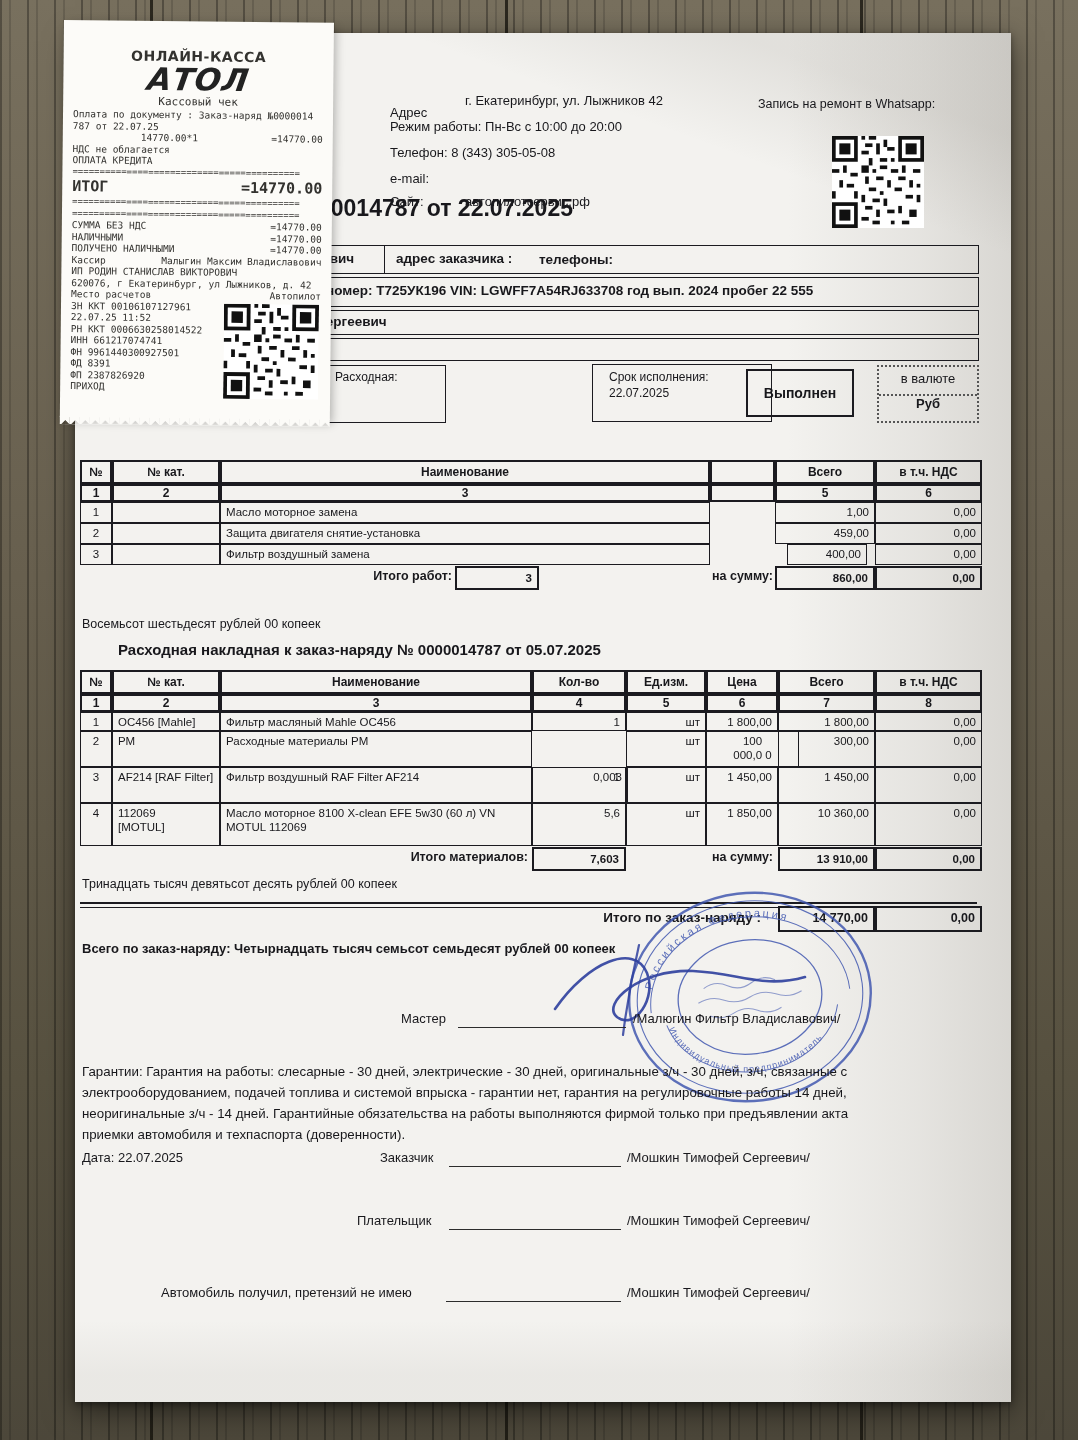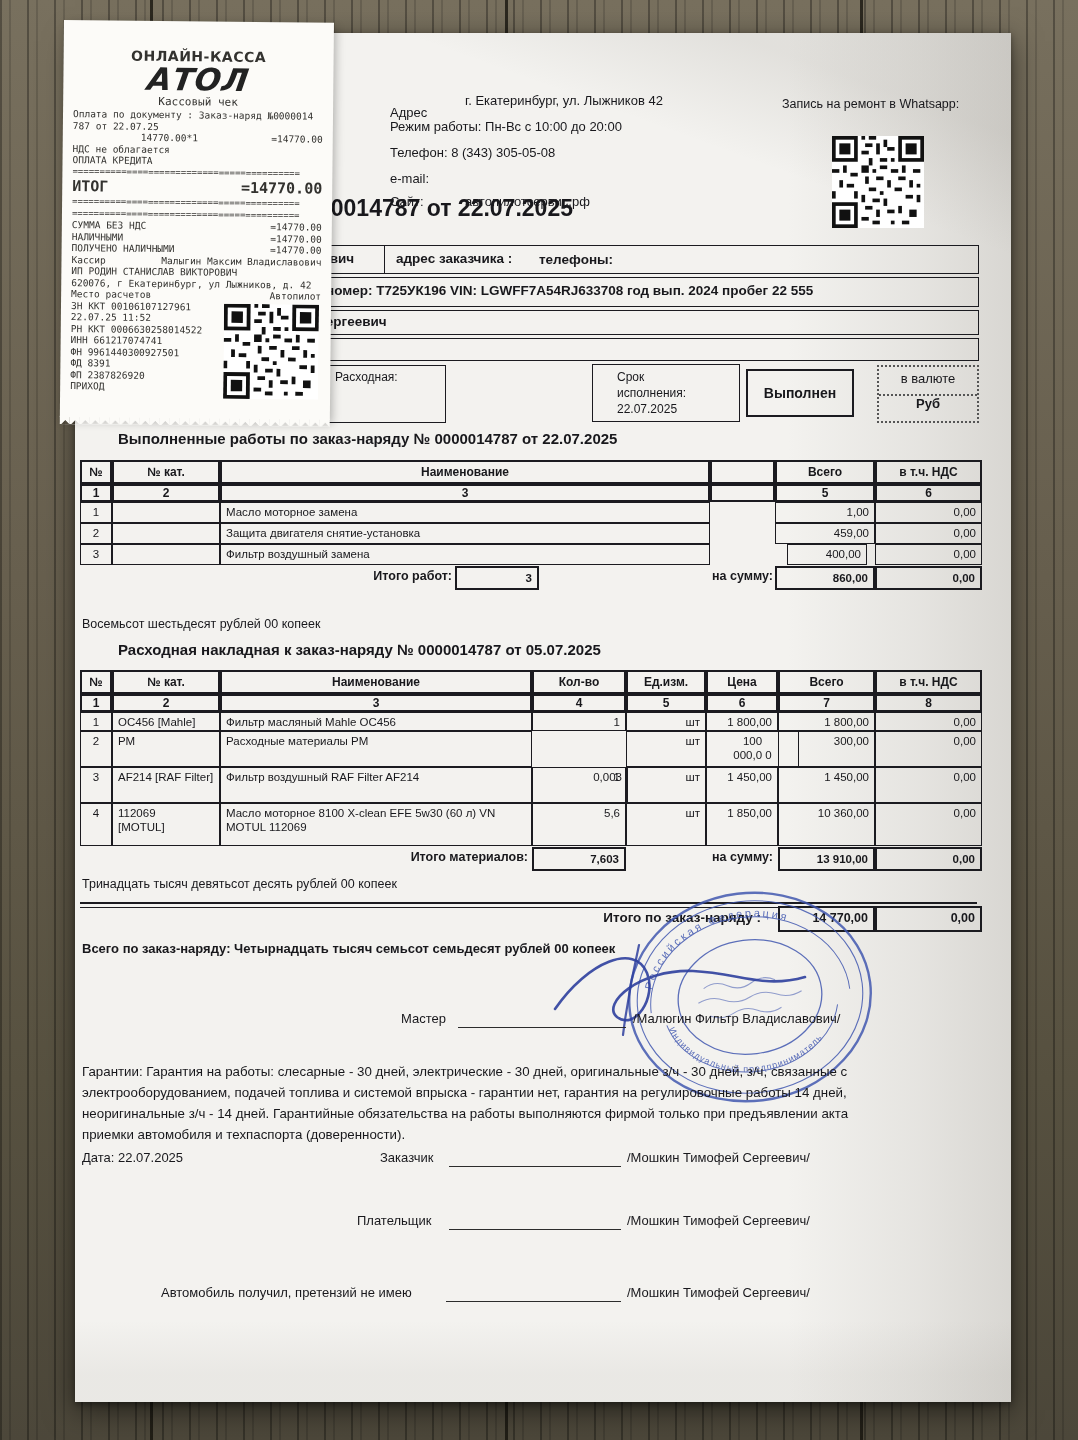--- a/index.html
+++ b/index.html
@@ -116,21 +116,21 @@
   <div class="paper">
     <div class="a shade"></div>
 
     <span class="lbl" style="left:315px;top:72px">Адрес</span>
     <span class="lbl" style="left:390px;top:60px">г. Екатеринбург, ул. Лыжников 42</span>
     <span class="lbl" style="left:315px;top:86px">Режим работы: Пн-Вс с 10:00 до 20:00</span>
     <span class="lbl" style="left:315px;top:112px">Телефон: 8 (343) 305-05-08</span>
     <span class="lbl" style="left:315px;top:138px">e-mail:</span>
     <span class="lbl" style="left:315px;top:161px">Сайт:</span>
     <span class="lbl" style="left:390px;top:161px">автопилотсервис.рф</span>
-    <span class="lbl" style="left:707px;top:64px;font-size:12.5px">Запись на ремонт в Whatsapp:</span>
+    <span class="lbl" style="left:683px;top:64px;font-size:12.5px">Запись на ремонт в Whatsapp:</span>
     <svg class="qr" style="left:757px;top:103px" width="92" height="92" viewBox="0 0 25 25">
         <use href="#qrsym"></use>
       </svg>
 
     <span class="lbl b" style="left:243px;top:162px;font-size:23px">00014787 от 22.07.2025</span>
 
     <div class="rowbox" style="left:20px;top:212px;width:884px;height:29px">
       <span class="lbl b" style="left:213px;top:5px;font-size:13.5px">геевич</span>
       <div class="a" style="left:288px;top:0;width:0;height:27px;border-left:1.6px solid #1b1b20"></div>
       <span class="lbl b" style="left:300px;top:5px;font-size:13.5px">адрес заказчика :</span>
@@ -140,34 +140,33 @@
       <span class="lbl b" style="left:215px;top:5px;font-size:13.5px">с. номер:  Т725УК196   VIN: LGWFF7A54RJ633708 год вып. 2024 пробег 22 555</span>
     </div>
     <div class="rowbox" style="left:20px;top:277px;width:884px;height:25px">
       <span class="lbl b" style="left:220px;top:3px;font-size:13.5px">Сергеевич</span>
     </div>
     <div class="rowbox" style="left:20px;top:305px;width:884px;height:23px"></div>
 
     <div class="rowbox" style="left:253px;top:332px;width:118px;height:58px;padding:4px 6px;font-size:12px">
       <span>Расходная:</span>
     </div>
-    <div class="rowbox" style="left:517px;top:331px;width:148px;height:58px;padding:4px 24px;font-size:12px;line-height:1.35">
+    <div class="rowbox" style="left:517px;top:331px;width:180px;height:58px;padding:4px 16px;font-size:12px;line-height:1.35">
       <div>Срок исполнения:</div>
       <div>22.07.2025</div>
     </div>
     <div class="rowbox" style="left:671px;top:336px;width:108px;height:48px;display:flex;align-items:center;justify-content:center;font-weight:bold;font-size:14px;border-width:2px">
       <span>Выполнен</span>
     </div>
     <div class="a" style="left:802px;top:332px;width:102px;height:58px;border:2px dotted #555;font-size:13px">
       <div class="c" style="padding-top:4px">в валюте</div>
       <div class="a" style="left:0;right:0;top:27px;border-top:2px dotted #555"></div>
       <div class="c b" style="padding-top:10px">Руб</div>
     </div>
 
-    <span class="lbl b" style="left:43px;top:397px;font-size:15px">Выполненные работы по заказ-наряду №  0000014787 от 22.07.2025</span>
 
     <div class="cell hc" style="left:5px;top:427px;width:32px;height:24px">№</div>
     <div class="cell hc" style="left:37px;top:427px;width:108px;height:24px">№ кат.</div>
     <div class="cell hc" style="left:145px;top:427px;width:490px;height:24px">Наименование</div>
     <div class="cell hc" style="left:635px;top:427px;width:65px;height:24px"></div>
     <div class="cell hc" style="left:700px;top:427px;width:100px;height:24px">Всего</div>
     <div class="cell hc" style="left:800px;top:427px;width:107px;height:24px">в т.ч. НДС</div>
 
     <div class="cell hc" style="left:5px;top:451px;width:32px;height:18px">1</div>
     <div class="cell hc" style="left:37px;top:451px;width:108px;height:18px">2</div>

